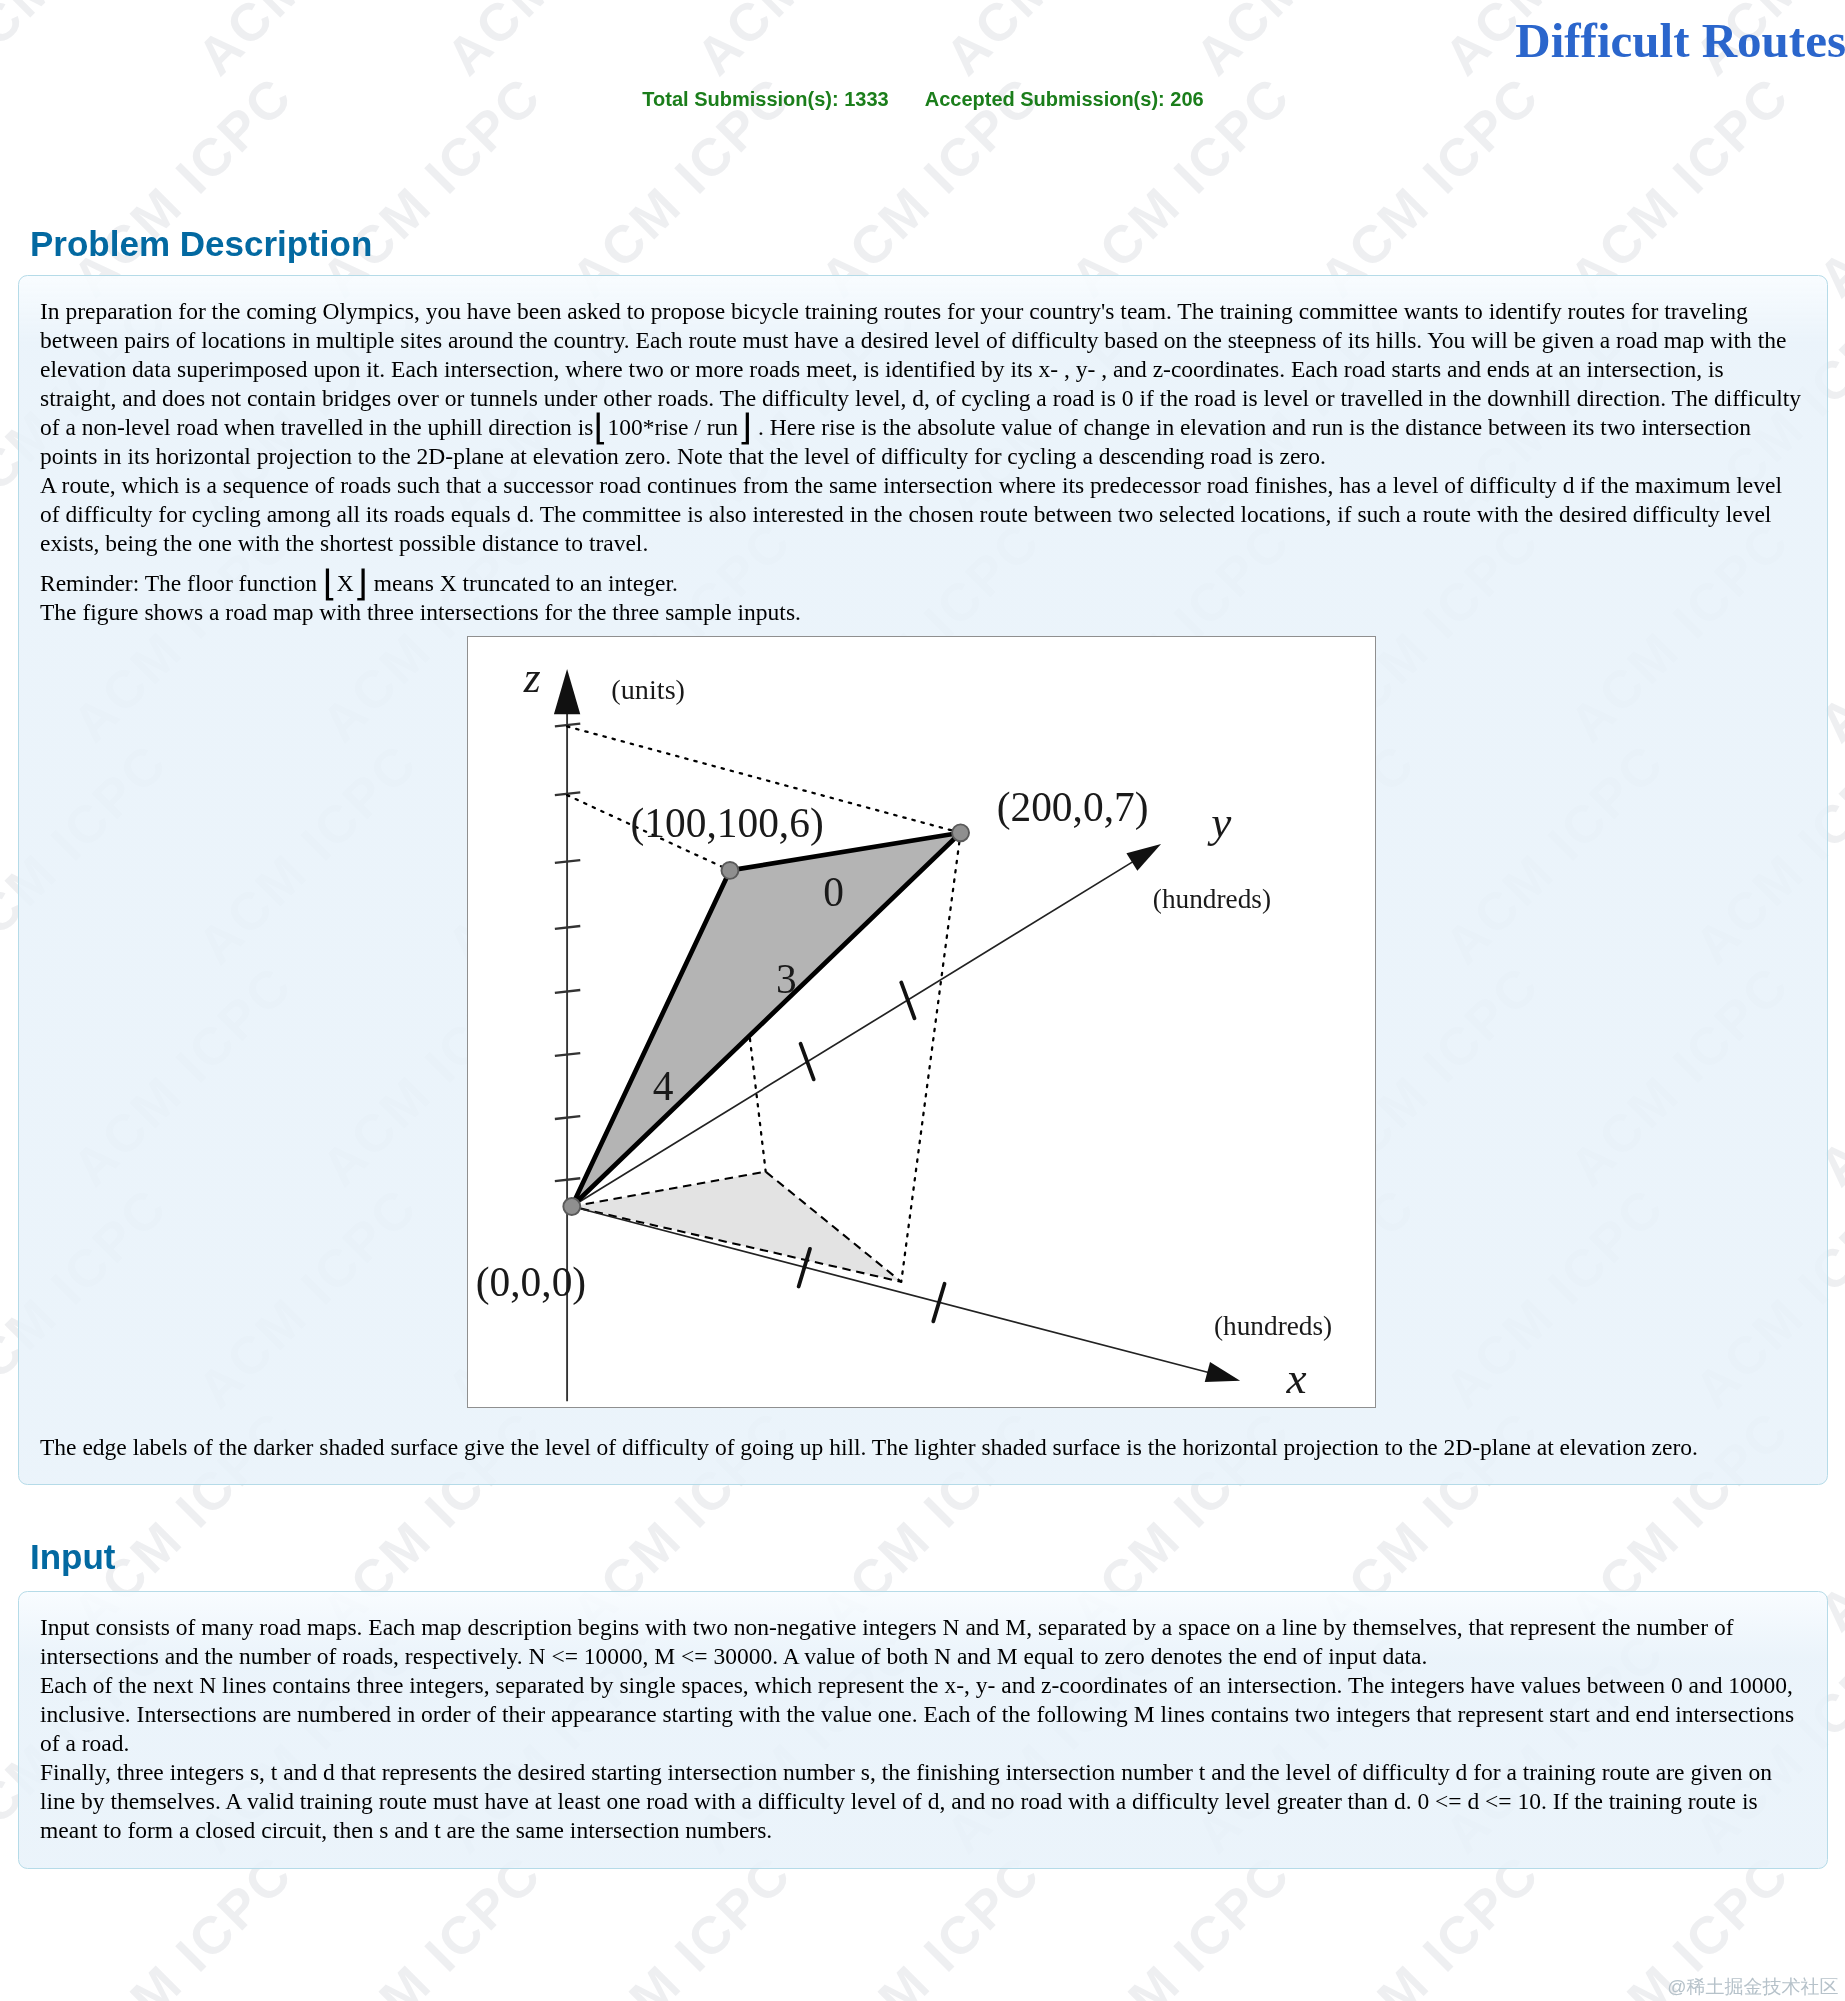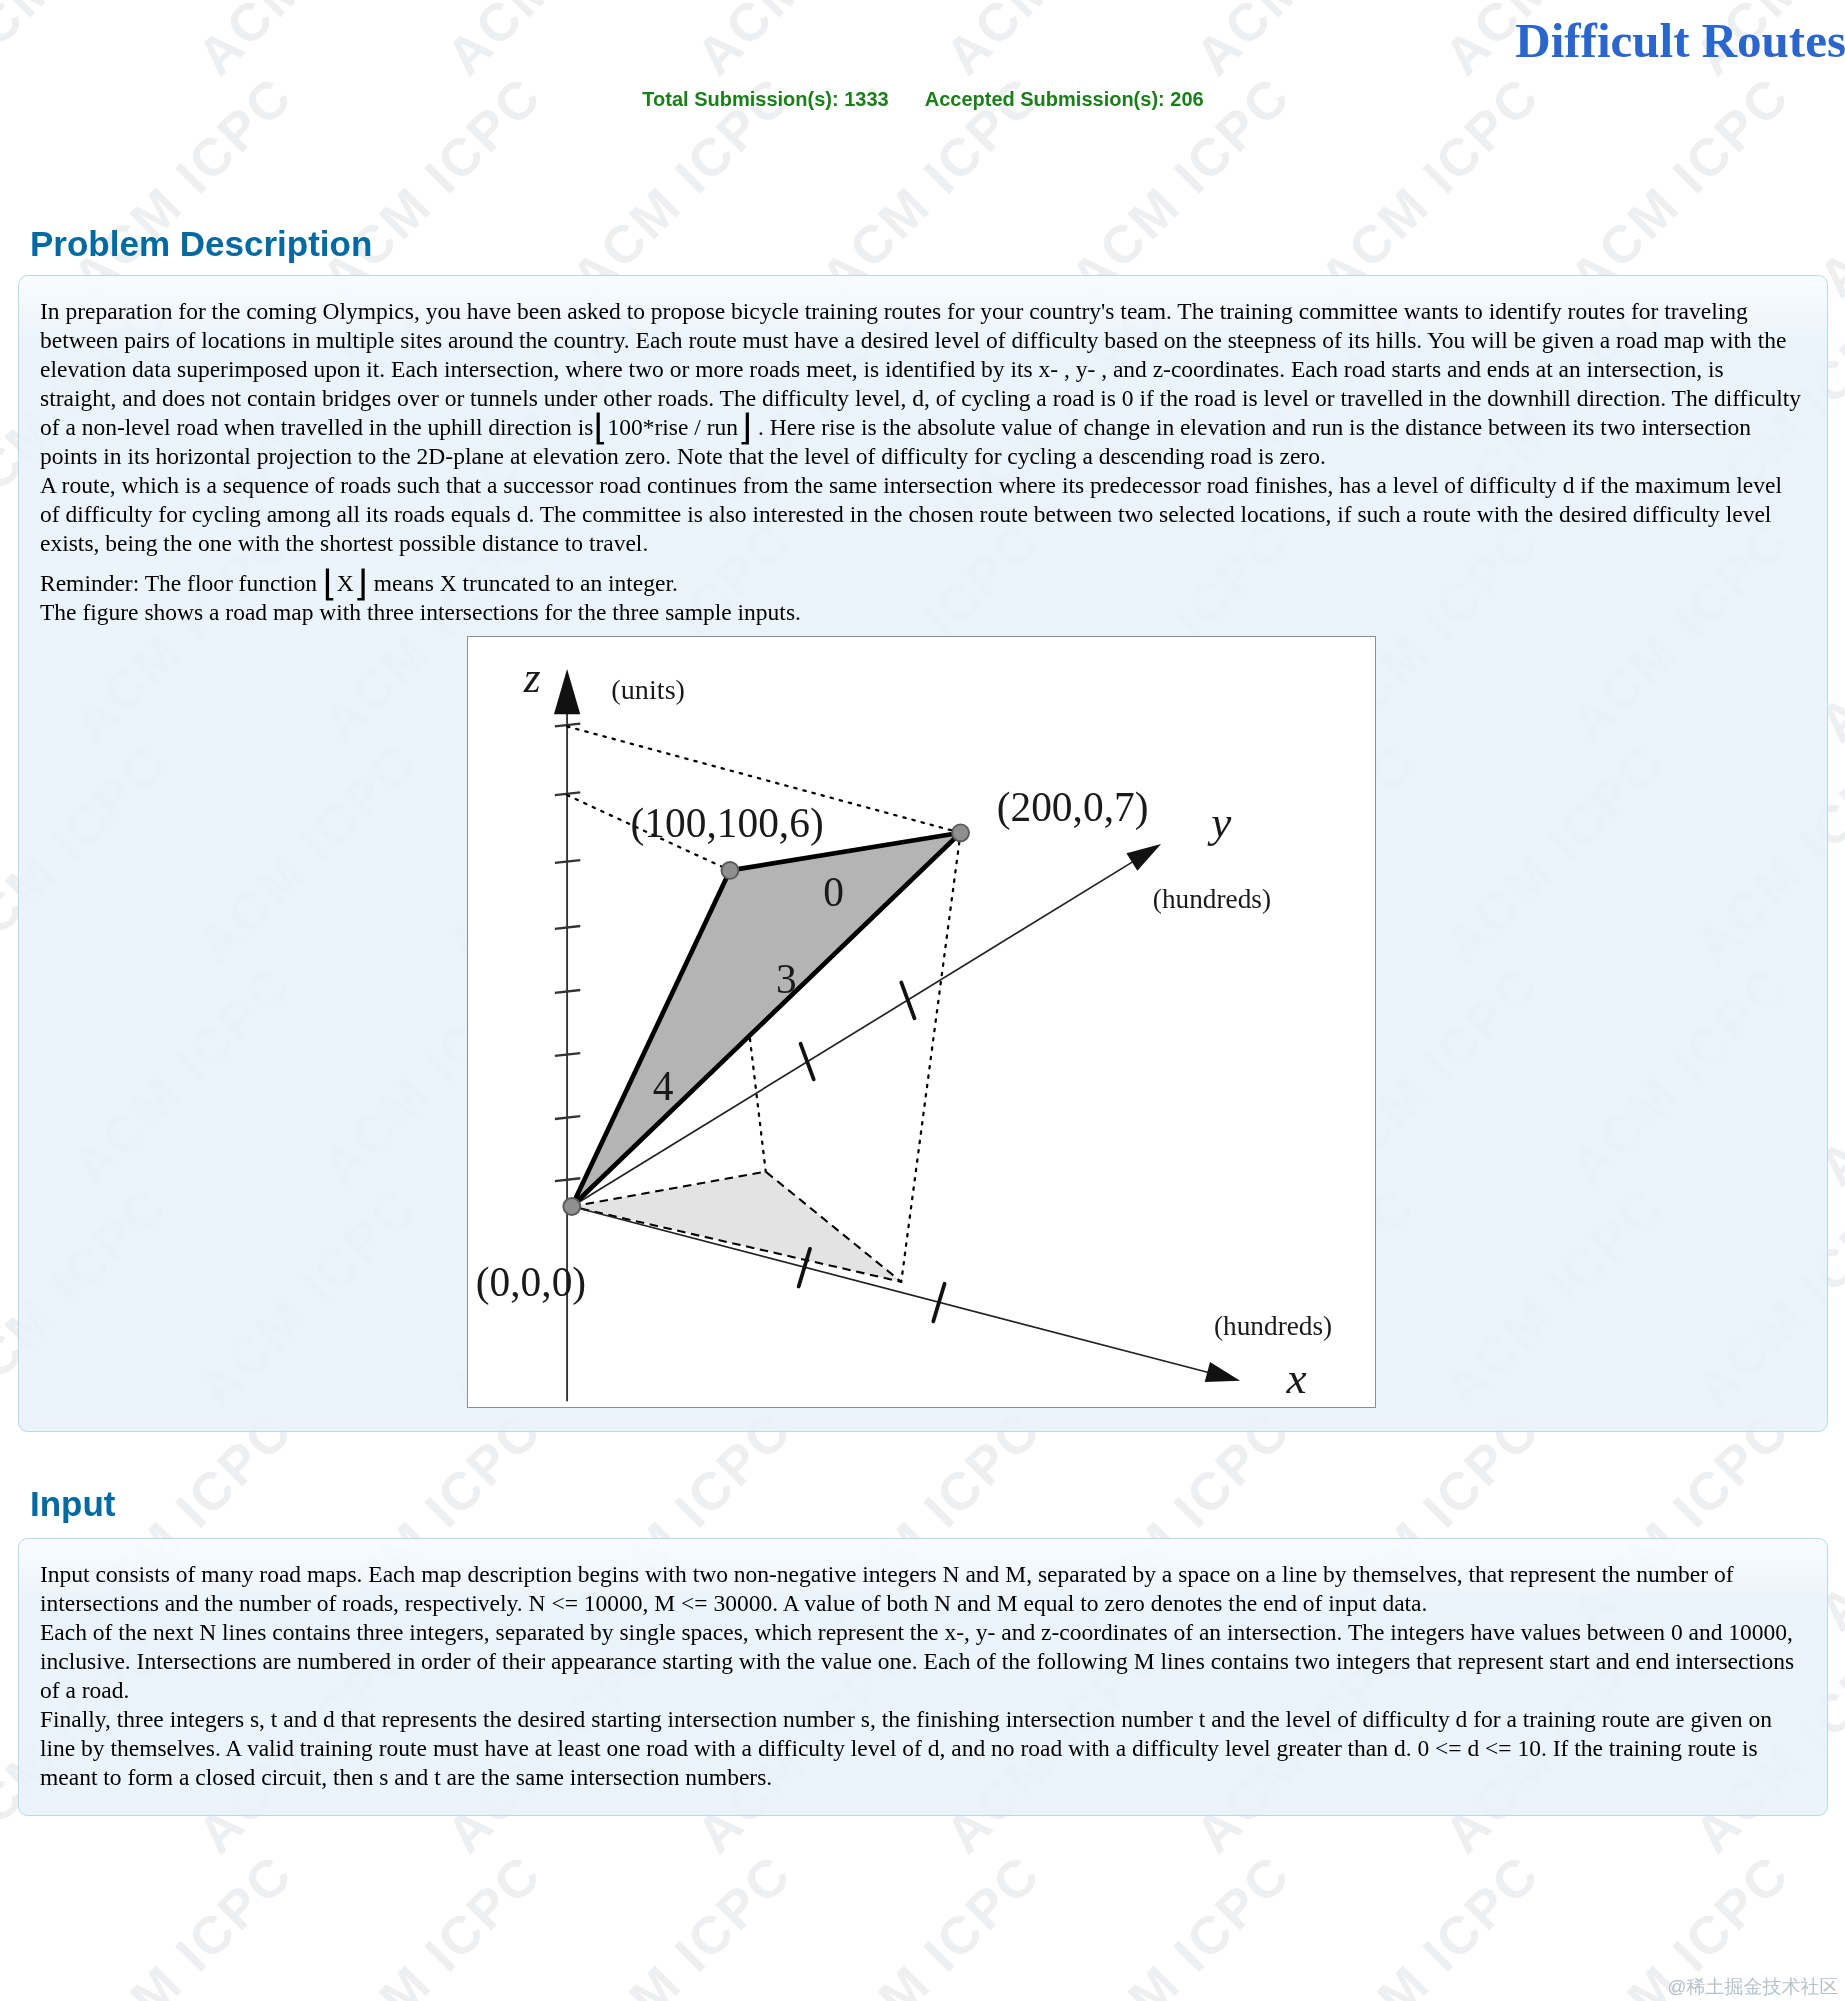--- a/index.html
+++ b/index.html
@@ -215,20 +215,21 @@
           <text x="275" y="212" font-size="44" text-anchor="middle">(100,100,6)</text>
           <text x="642" y="196" font-size="44" text-anchor="middle">(200,0,7)</text>
           <text x="8" y="700" font-size="44">(0,0,0)</text>
           <text x="388" y="286" font-size="44" text-anchor="middle">0</text>
           <text x="338" y="378" font-size="44" text-anchor="middle">3</text>
           <text x="207" y="492" font-size="44" text-anchor="middle">4</text>
         </svg>
       </div>
     </div>
 
+    <p class="caption">The edge labels of the darker shaded surface give the level of difficulty of going up hill. The lighter shaded surface is the horizontal projection to the 2D-plane at elevation zero.</p>
   </div>
 
   <h2 class="sec-heading second">Input</h2>
 
   <div class="panel">
     <p>Input consists of many road maps. Each map description begins with two non-negative integers N and M, separated by a space on a line by themselves, that represent the number of intersections and the number of roads, respectively. N &lt;= 10000, M &lt;= 30000. A value of both N and M equal to zero denotes the end of input data.</p>
     <p>Each of the next N lines contains three integers, separated by single spaces, which represent the x-, y- and z-coordinates of an intersection. The integers have values between 0 and 10000, inclusive. Intersections are numbered in order of their appearance starting with the value one. Each of the following M lines contains two integers that represent start and end intersections of a road.</p>
     <p>Finally, three integers s, t and d that represents the desired starting intersection number s, the finishing intersection number t and the level of difficulty d for a training route are given on line by themselves. A valid training route must have at least one road with a difficulty level of d, and no road with a difficulty level greater than d. 0 &lt;= d &lt;= 10. If the training route is meant to form a closed circuit, then s and t are the same intersection numbers.</p>
   </div>
 

